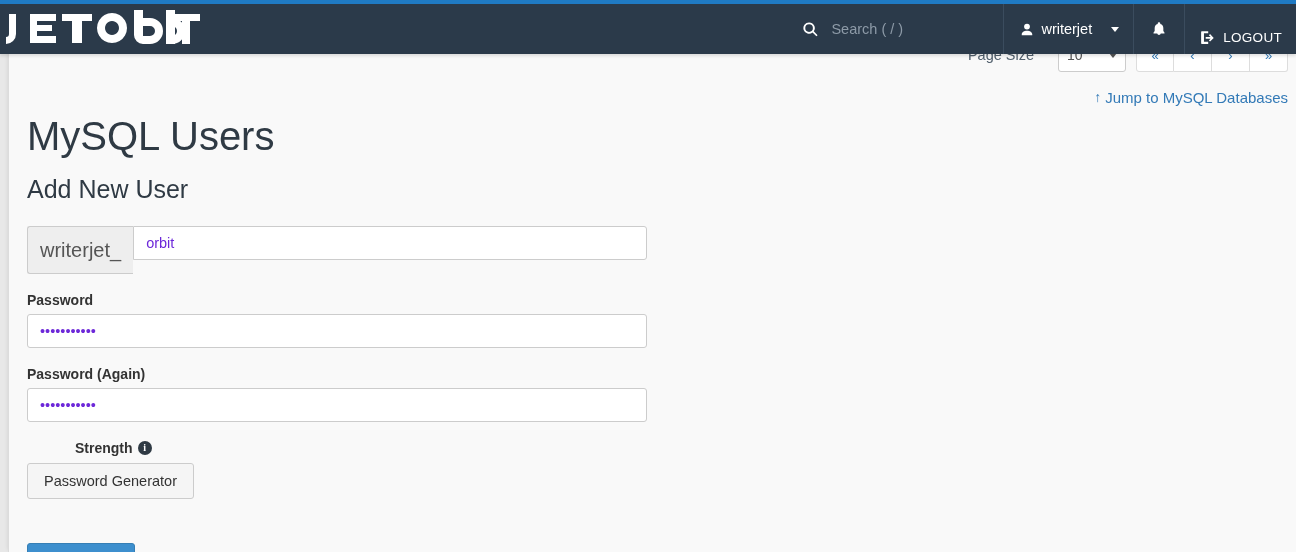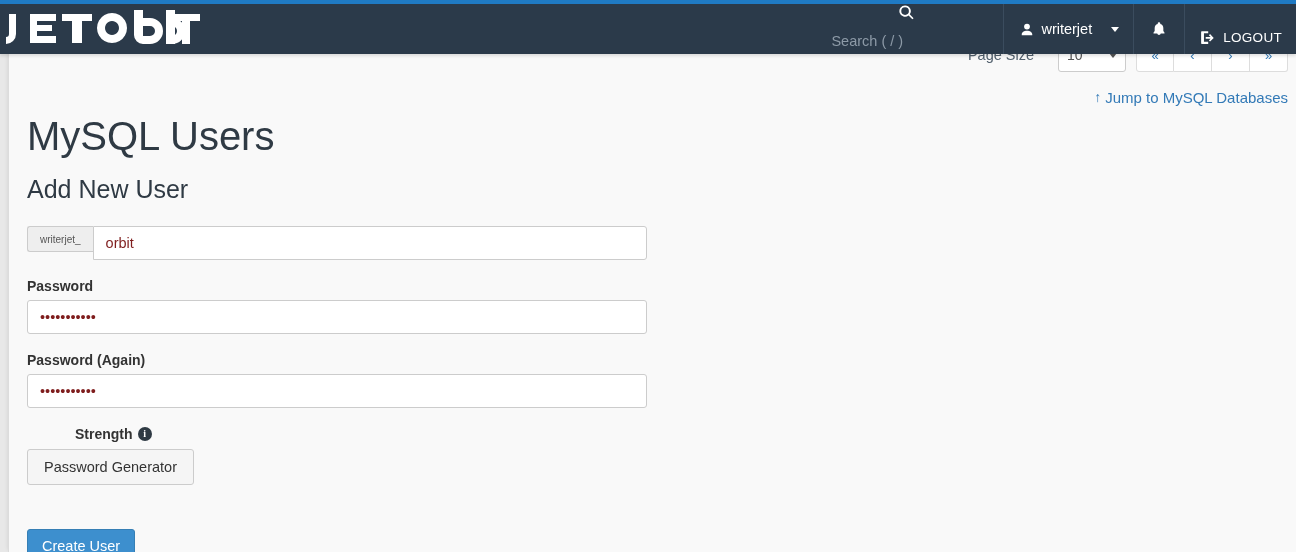--- a/index.html
+++ b/index.html
@@ -76,21 +76,20 @@
     border-left: 1px solid #3b4c5e;
     color: #ffffff;
     font-size: 14px;
     white-space: nowrap;
   }
   .nav-cell.no-sep { border-left: none; }
 
   .search-cell {
     padding: 0 22px 0 18px;
     gap: 12px;
-    flex-direction: column;
   }
   .search-input {
     background: transparent;
     border: none;
     outline: none;
     color: #cfd6dd;
     font-family: "Liberation Sans", sans-serif;
     font-size: 14.5px;
     width: 150px;
     padding: 0;
@@ -228,39 +227,39 @@
     margin-bottom: 6px;
   }
   .input-group {
     display: flex;
     width: 620px;
   }
   .input-addon {
     display: flex;
     align-items: center;
     padding: 0 12px;
-    height: 26px;
+    height: 48px;
     background: #eeeeee;
     border: 1px solid #ccc;
     border-right: none;
     border-top-left-radius: 3px;
     border-bottom-left-radius: 3px;
-    font-size: 10px;
+    font-size: 20px;
     color: #555;
     white-space: nowrap;
   }
   .form-input {
     flex: 1 1 auto;
     height: 34px;
     border: 1px solid #ccc;
     background: #ffffff;
     padding: 0 12px;
     font-family: "Liberation Sans", sans-serif;
     font-size: 14.5px;
-    color: #7f1d1d;
+    color: #6d28d9;
     outline: none;
     border-top-right-radius: 3px;
     border-bottom-right-radius: 3px;
   }
   .form-input.solo {
     width: 620px;
     flex: none;
     border-radius: 3px;
   }
   .form-input::placeholder { color: #999; }

